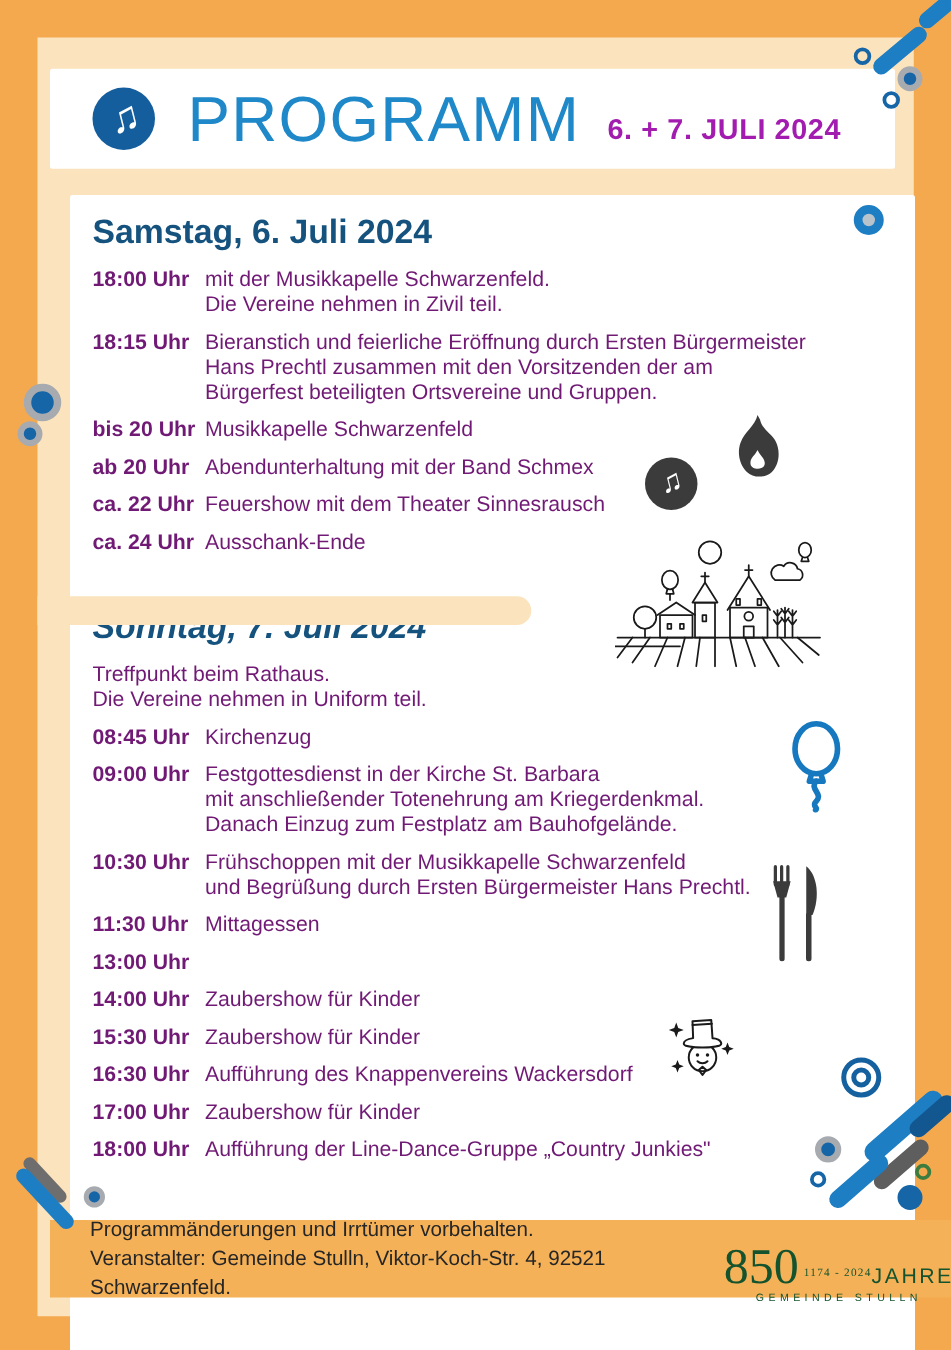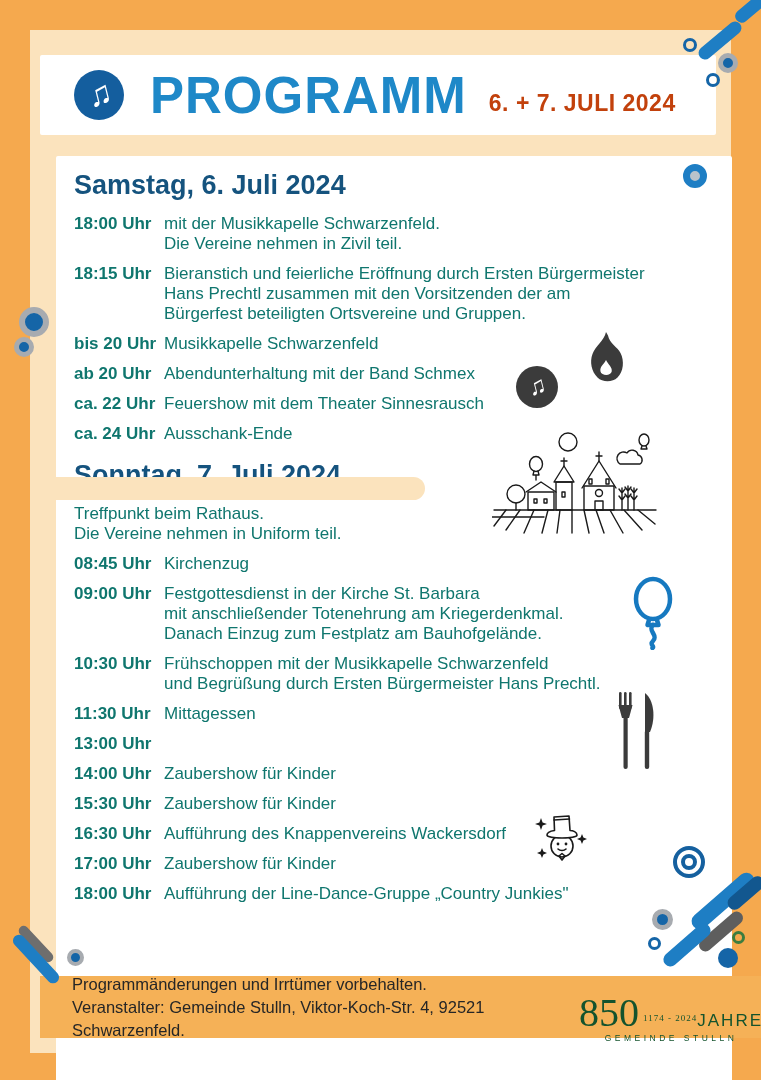--- a/index.html
+++ b/index.html
@@ -4,28 +4,28 @@
 <style>
   html,body{margin:0;padding:0;}
   body{font-family:"Liberation Sans",sans-serif;}
   .page{position:relative;width:761px;height:1080px;background:#F5A94E;overflow:hidden;}
   .panel{position:absolute;left:30px;top:30px;width:701px;height:1023px;background:#FBE3BD;}
 
   
   .header-card{position:absolute;left:40px;top:55px;width:676px;height:80px;background:#FFFFFF;border-radius:2px;display:flex;align-items:center;z-index:2;}
   .logo-circle{width:50px;height:50px;border-radius:50%;background:#145E9E;margin-left:34px;display:flex;align-items:center;justify-content:center;flex:none;}
   .logo-note{color:#FFFFFF;font-size:33px;line-height:1;transform:rotate(-14deg);margin-top:-4px;}
-  .title{color:#1E88C8;font-weight:bold;font-size:51px;letter-spacing:1px;margin-left:26px;white-space:nowrap;}
-  .date{color:#c2410c;font-weight:bold;font-size:23px;letter-spacing:.5px;margin-left:22px;margin-top:16px;white-space:nowrap;}
+  .title{color:#1E88C8;font-weight:normal;font-size:51px;letter-spacing:1px;margin-left:26px;white-space:nowrap;}
+  .date{color:#a21caf;font-weight:bold;font-size:23px;letter-spacing:.5px;margin-left:22px;margin-top:16px;white-space:nowrap;}
 
   
   .main-card{position:absolute;left:56px;top:156px;width:676px;height:1014px;background:#FFFFFF;border-radius:2px;padding:14px 0 0 18px;box-sizing:border-box;z-index:2;}
   h2.sec{color:#15537E;font-weight:bold;font-size:27px;line-height:30px;margin:0 0 14px 0;}
-  .sonntag h2.sec{margin-top:16px;}
-  .row{display:flex;margin-bottom:10px;font-size:17px;line-height:20px;color:#0f766e;}
+  .sonntag h2.sec{margin-top:42px;font-style:italic;}
+  .row{display:flex;margin-bottom:10px;font-size:17px;line-height:20px;color:#701a75;}
   .row .time{width:90px;flex:none;font-weight:bold;}
   .row .desc{}
 
   .divider{position:absolute;left:30px;top:477px;width:395px;height:23px;background:#FBE3BD;border-radius:0 12px 12px 0;z-index:3;}
 
   
   .footer-band{position:absolute;left:40px;top:976px;width:741px;height:62px;background:#F5B157;display:flex;align-items:center;justify-content:space-between;padding:0 14px 0 32px;box-sizing:border-box;z-index:3;}
   .footer-text{font-size:16.5px;line-height:23px;color:#262626;}
   .logo850{color:#14532d;flex:none;margin-right:4px;margin-top:25px;}
   .l850-row{display:flex;align-items:flex-end;}

